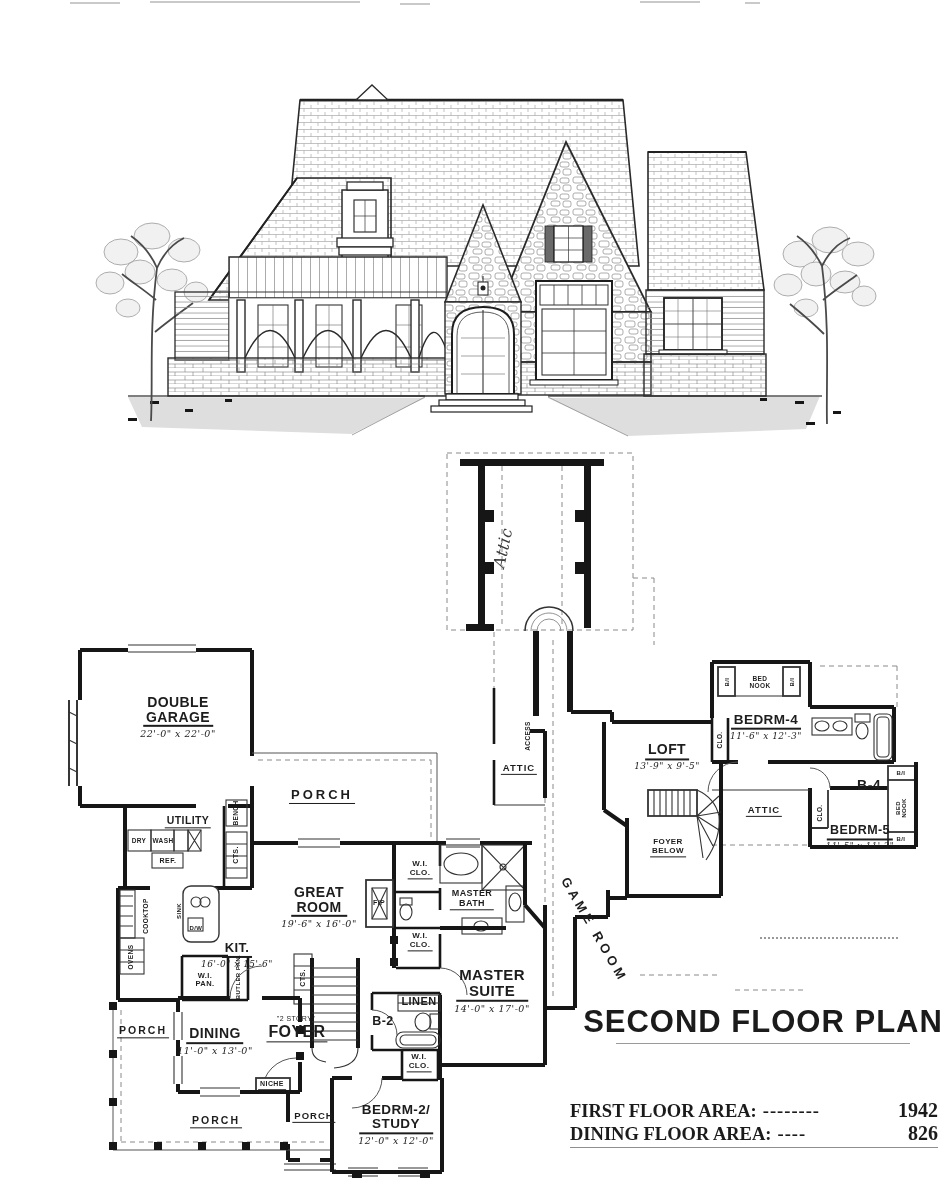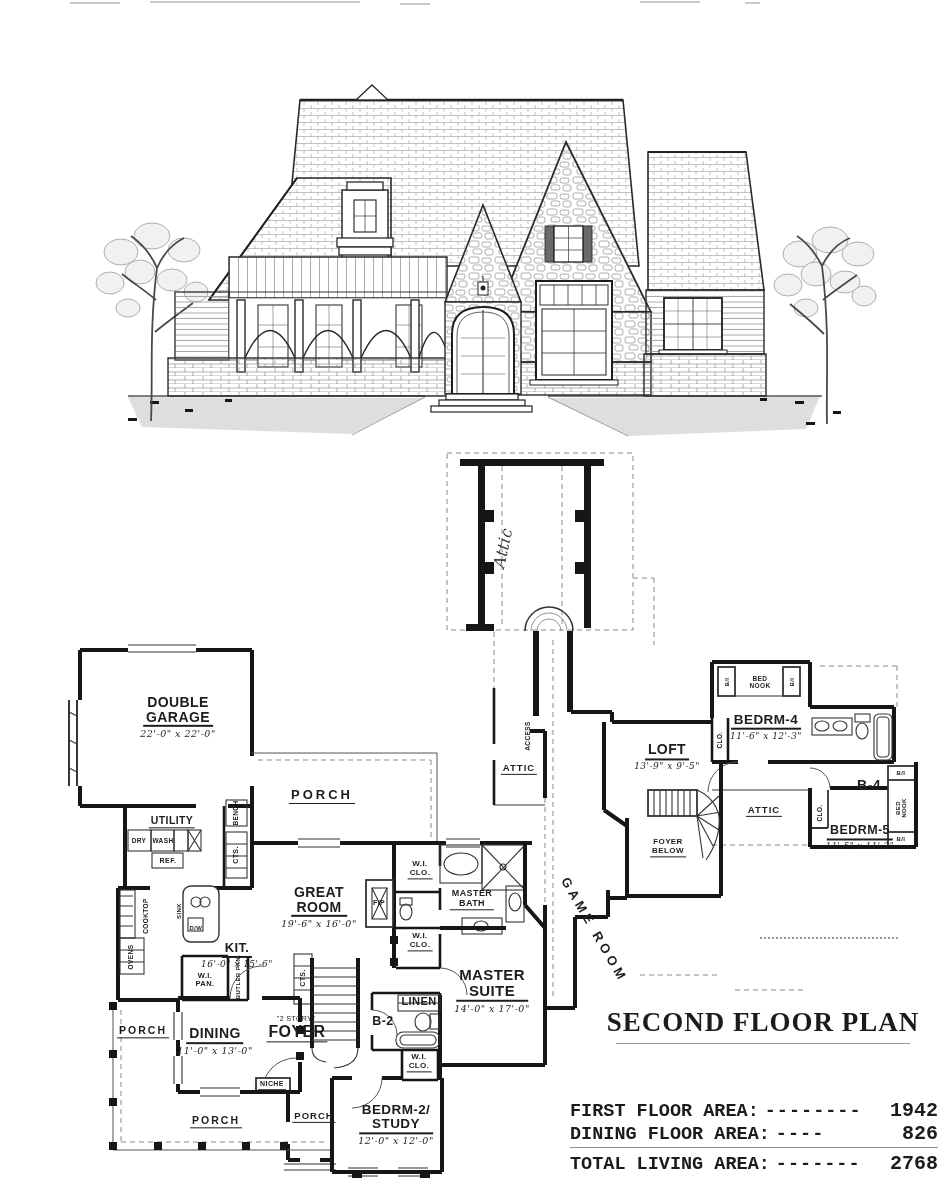--- a/index.html
+++ b/index.html
@@ -15,24 +15,24 @@
   .hand{font-family:"DejaVu Serif",serif;font-style:italic;font-weight:400;color:#3a3a3a;
         transform:translate(-50%,-50%) rotate(-78deg);}
   
   .room{position:absolute;transform:translate(-50%,-50%);display:flex;flex-direction:column;
         align-items:center;text-align:center;color:#1d1d1d;font-weight:700;line-height:1.05;
         white-space:pre-line;letter-spacing:.4px;}
   .room .nm{border-bottom:2px solid #1d1d1d;padding:0 3px 1px;}
   .room .dims{font-family:"DejaVu Serif",serif;font-weight:400;font-style:italic;
               letter-spacing:.5px;margin-top:2px;border:none;}
   
-  .plan-title{position:absolute;transform:translate(-50%,-50%);font-family:Liberation Serif, serif;
-              font-weight:700;font-size:27px;letter-spacing:1px;color:#1b1b1b;white-space:nowrap;}
+  .plan-title{position:absolute;transform:translate(-50%,-50%);font-family:Liberation Sans, sans-serif;
+              font-weight:700;font-size:31px;letter-spacing:1px;color:#1b1b1b;white-space:nowrap;}
   .title-rule{position:absolute;background:#9a9a9a;height:1px;}
-  .stats{position:absolute;left:570px;top:1099px;width:368px;font-family:Liberation Mono, monospace;
+  .stats{position:absolute;left:570px;top:1099px;width:368px;font-family:Liberation Serif, serif;
          color:#1b1b1b;}
   .stat-row{display:flex;align-items:baseline;font-weight:700;font-size:18.5px;height:23px;}
   .stat-label{white-space:nowrap;}
   .stat-dash{margin-left:6px;letter-spacing:1px;}
   .stat-val{margin-left:auto;font-size:20px;}
   .stat-underline{border-bottom:1.5px solid #8f8f8f;margin:2px 0 4px 0;}
 </style>
 </head>
 <body>
 
@@ -410,21 +410,21 @@
   </g>
 </svg>
 
 <div class="lbl hand" style="left:503px;top:548px;font-size:16px;">Attic</div>
 
 <div class="room" style="left:166px;top:717px;font-size:14px;margin-left:12px;">
   <span class="nm">DOUBLE
 GARAGE</span>
   <span class="dims" style="font-size:9.5px;">22'-0" x 22'-0"</span>
 </div>
-<div class="lbl ub" style="left:172px;top:822px;font-size:10.5px;text-align:center;">UTILITY</div>
+<div class="lbl ub" style="left:188px;top:822px;font-size:10.5px;text-align:center;">UTILITY</div>
 <div class="lbl" style="left:139px;top:841px;font-size:6.5px;">DRY</div>
 <div class="lbl" style="left:163px;top:841px;font-size:6.5px;">WASH</div>
 <div class="lbl" style="left:168px;top:861px;font-size:7px;">REF.</div>
 <div class="lbl v" style="left:236px;top:813px;font-size:6.5px;">BENCH</div>
 <div class="lbl v" style="left:236px;top:855px;font-size:7px;">CTS.</div>
 <div class="lbl ub" style="left:322px;top:796px;font-size:13px;letter-spacing:3px;">PORCH</div>
 <div class="lbl v" style="left:146px;top:916px;font-size:6.5px;">COOKTOP</div>
 <div class="lbl v" style="left:131px;top:957px;font-size:6.5px;">OVENS</div>
 <div class="lbl v" style="left:179px;top:911px;font-size:6px;">SINK</div>
 <div class="lbl" style="left:196px;top:928px;font-size:6px;">D/W</div>
@@ -511,20 +511,15 @@
     <span class="stat-label">FIRST FLOOR AREA:</span>
     <span class="stat-dash">--------</span>
     <span class="stat-val">1942</span>
   </div>
   <div class="stat-row">
     <span class="stat-label">DINING FLOOR AREA:</span>
     <span class="stat-dash">----</span>
     <span class="stat-val">826</span>
   </div>
   <div class="stat-underline"></div>
-  <div class="stat-row">
-    <span class="stat-label">TOTAL LIVING AREA:</span>
-    <span class="stat-dash">-------</span>
-    <span class="stat-val">2768</span>
-  </div>
 </div>
 
 </div>
 
 </body></html>

